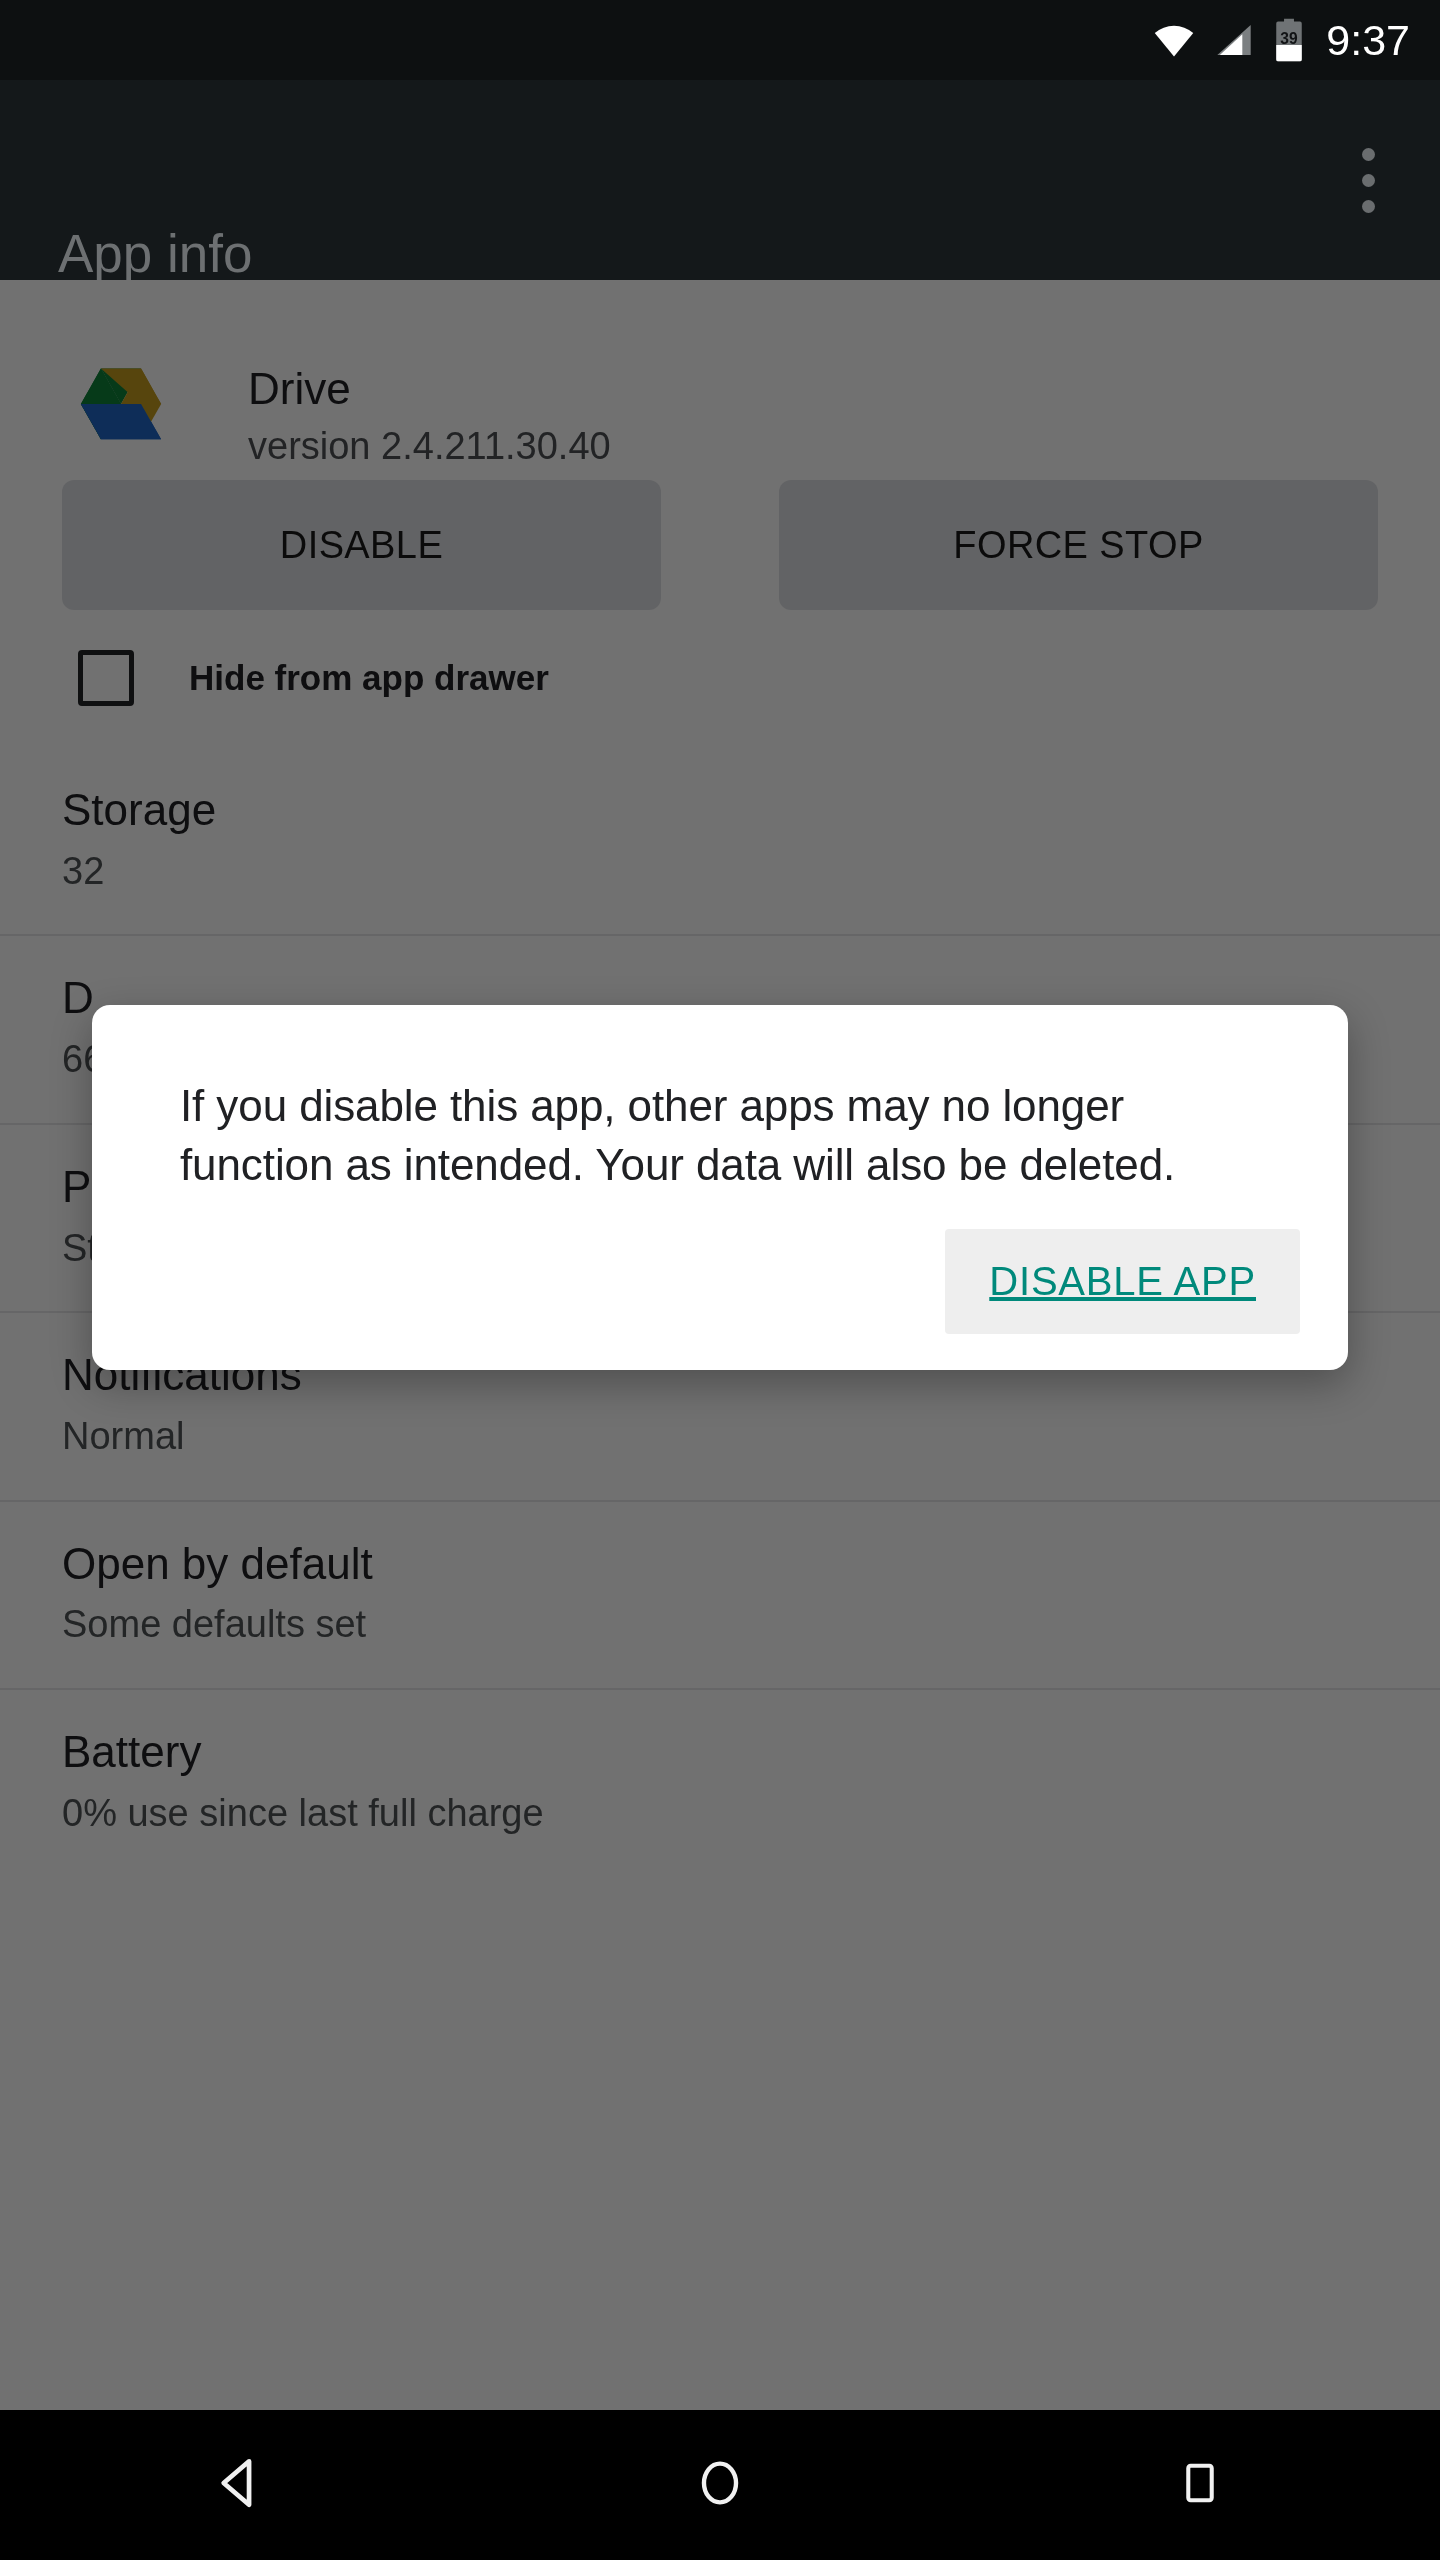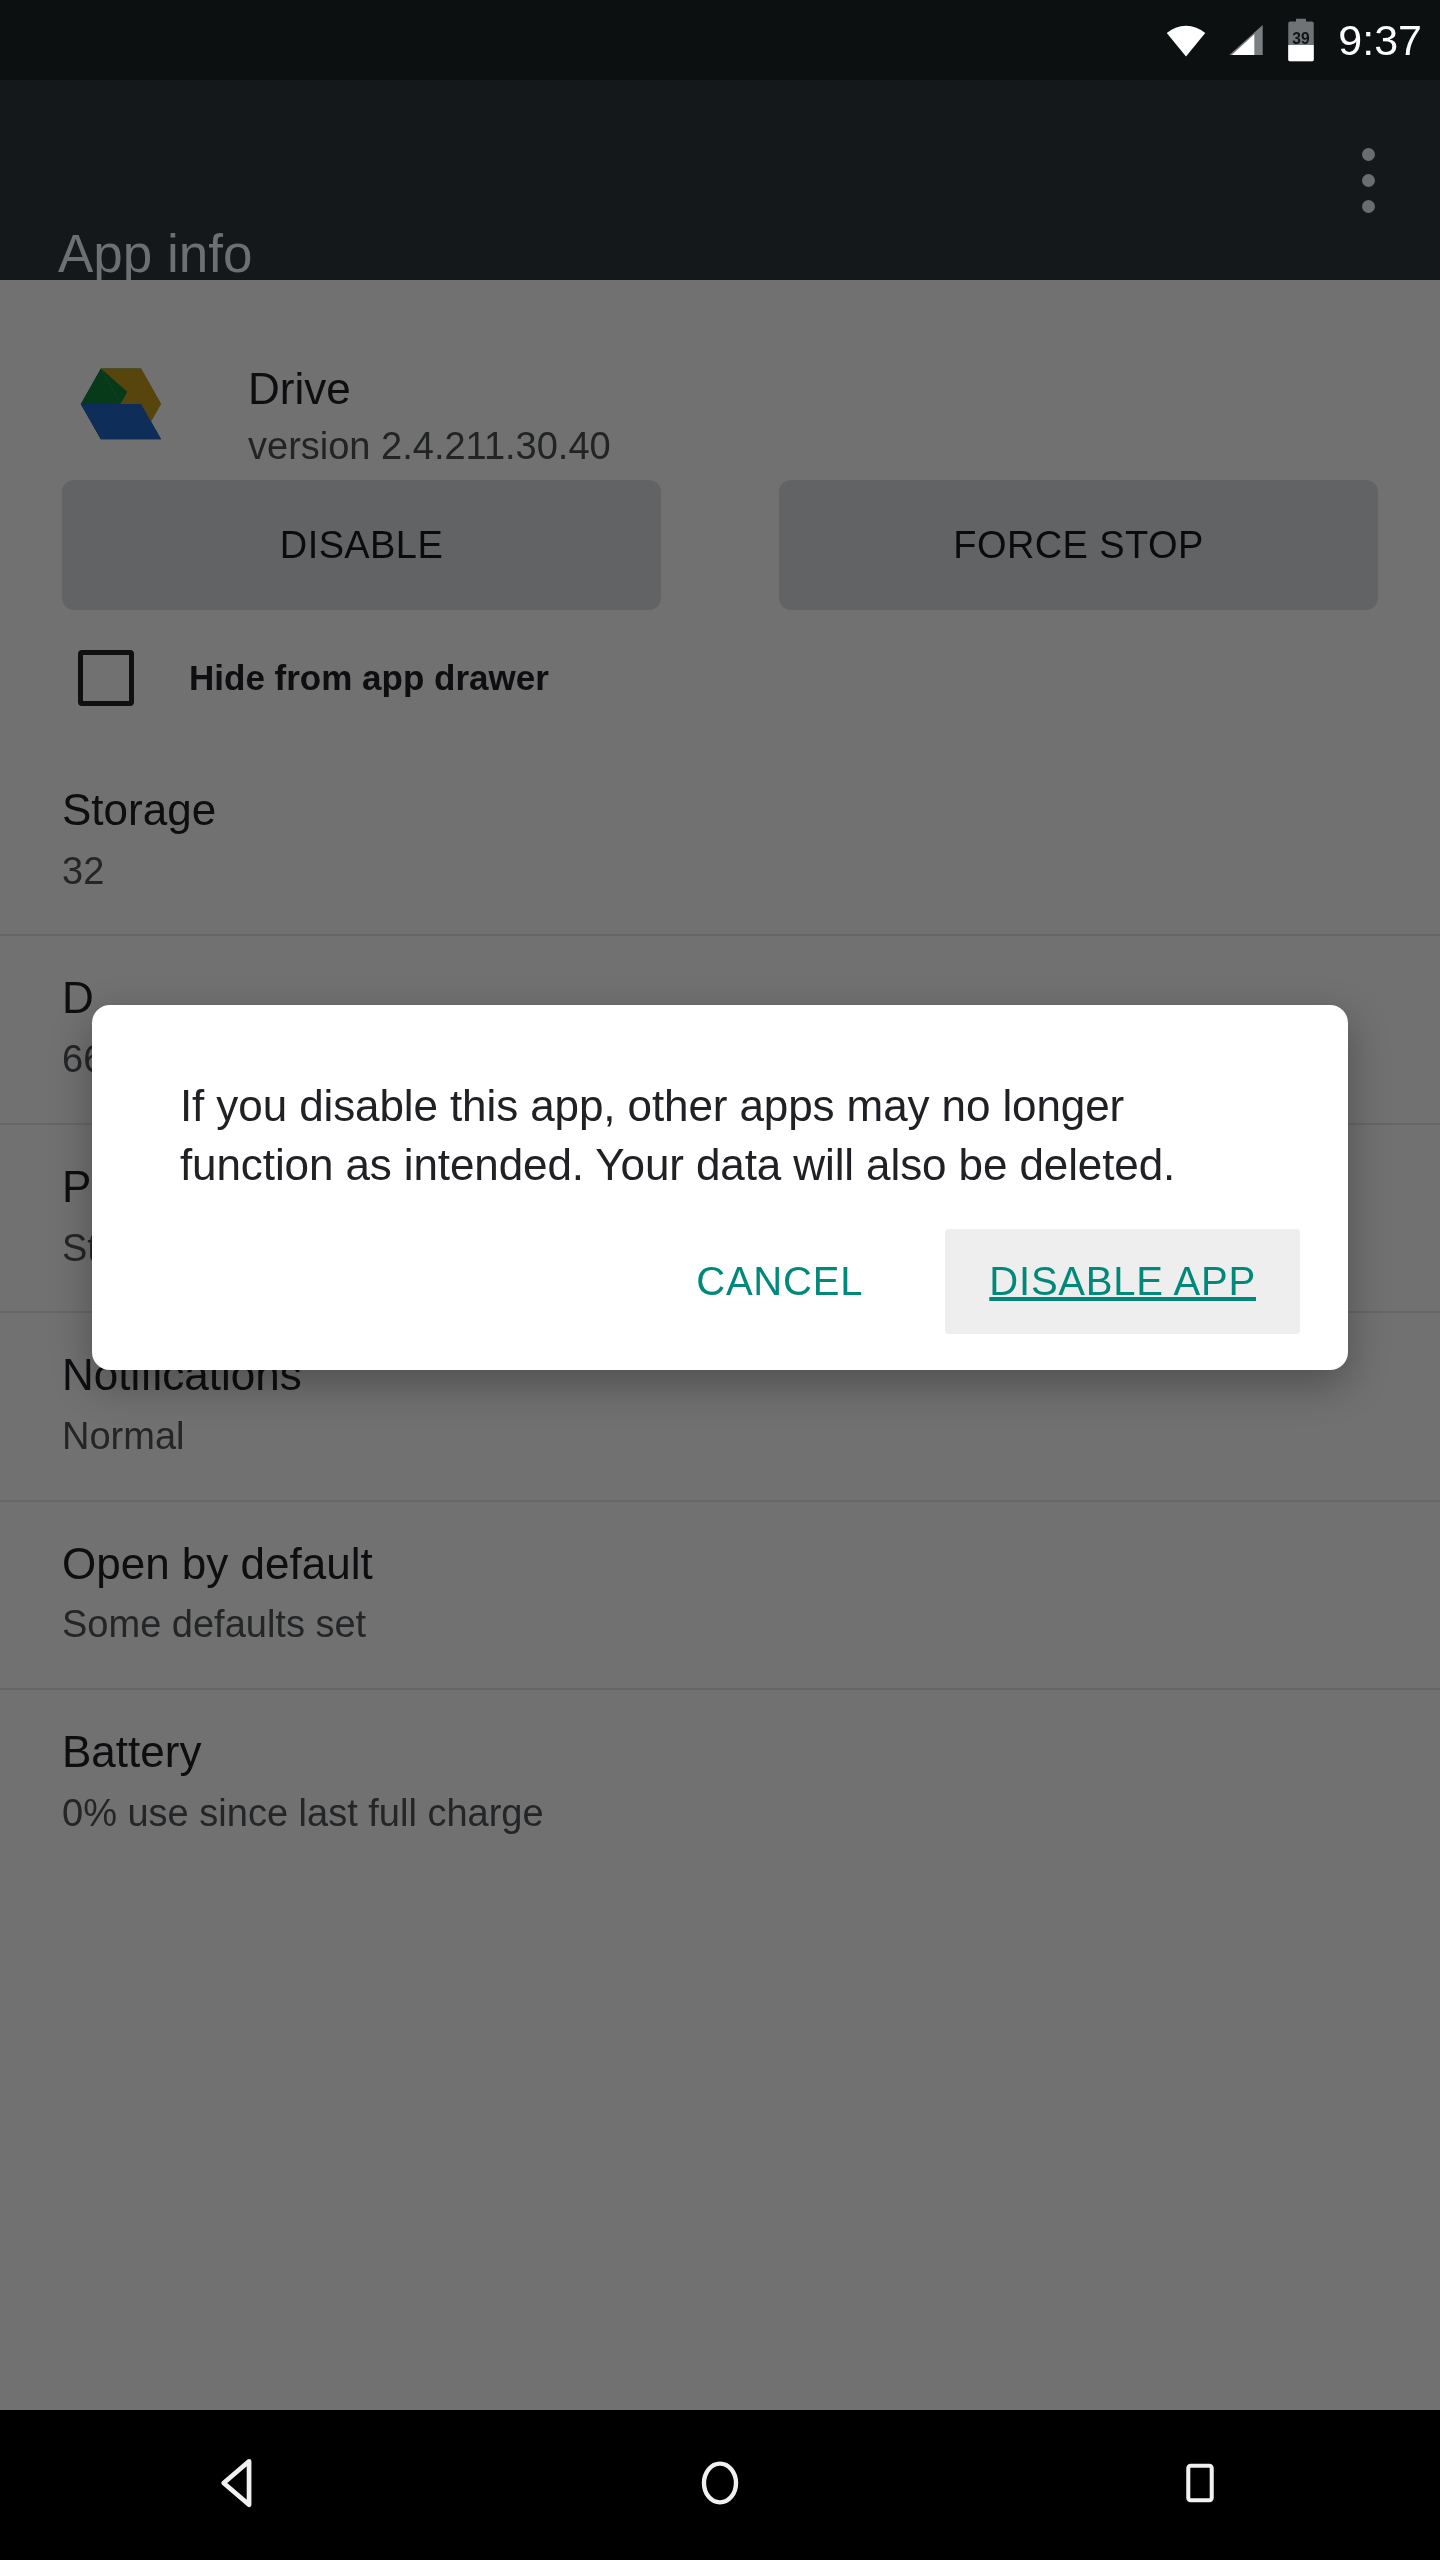--- a/index.html
+++ b/index.html
@@ -8,21 +8,21 @@
     background:#000;
     font-family:"Liberation Sans", sans-serif;
     overflow:hidden;
   }
   .screen { position:relative; width:1440px; height:2560px; background:#fafafa; }
 
   
   .statusbar{
     position:absolute; top:0; left:0; width:1440px; height:80px;
     background:#0d1011; display:flex; align-items:center;
-    justify-content:flex-end; padding-right:18px;
+    justify-content:flex-end; padding-right:30px;
   }
   .sb-icons{ display:flex; align-items:center; gap:18px; }
   .ic-wifi{ width:44px; height:44px; position:relative; }
   .ic-cell{ width:40px; height:40px; position:relative; }
   .ic-batt{ width:34px; height:46px; position:relative; }
   .sb-time{
     color:#ffffff; font-size:43px; font-weight:400; margin-left:20px;
     letter-spacing:0px; line-height:1;
   }
 
@@ -205,21 +205,20 @@
       </div>
     </div>
 
   </div>
 
   <div class="scrim"></div>
 
   <div class="dialog">
     <div class="dlg-msg">If you disable this app, other apps may no longer function as intended. Your data will also be deleted.</div>
     <div class="dlg-actions">
-      <div class="dlg-btn">CANCEL</div>
       <div class="dlg-btn primary">DISABLE APP</div>
     </div>
   </div>
 
   <div class="navbar">
     <div class="navslot">
       <span>
         <svg viewBox="0 0 32 32" width="58" height="58">
           <path d="M21 4 L7 16 L21 28 Z" fill="none" stroke="#f1f1f1" stroke-width="2.6" stroke-linejoin="round"></path>
         </svg>

